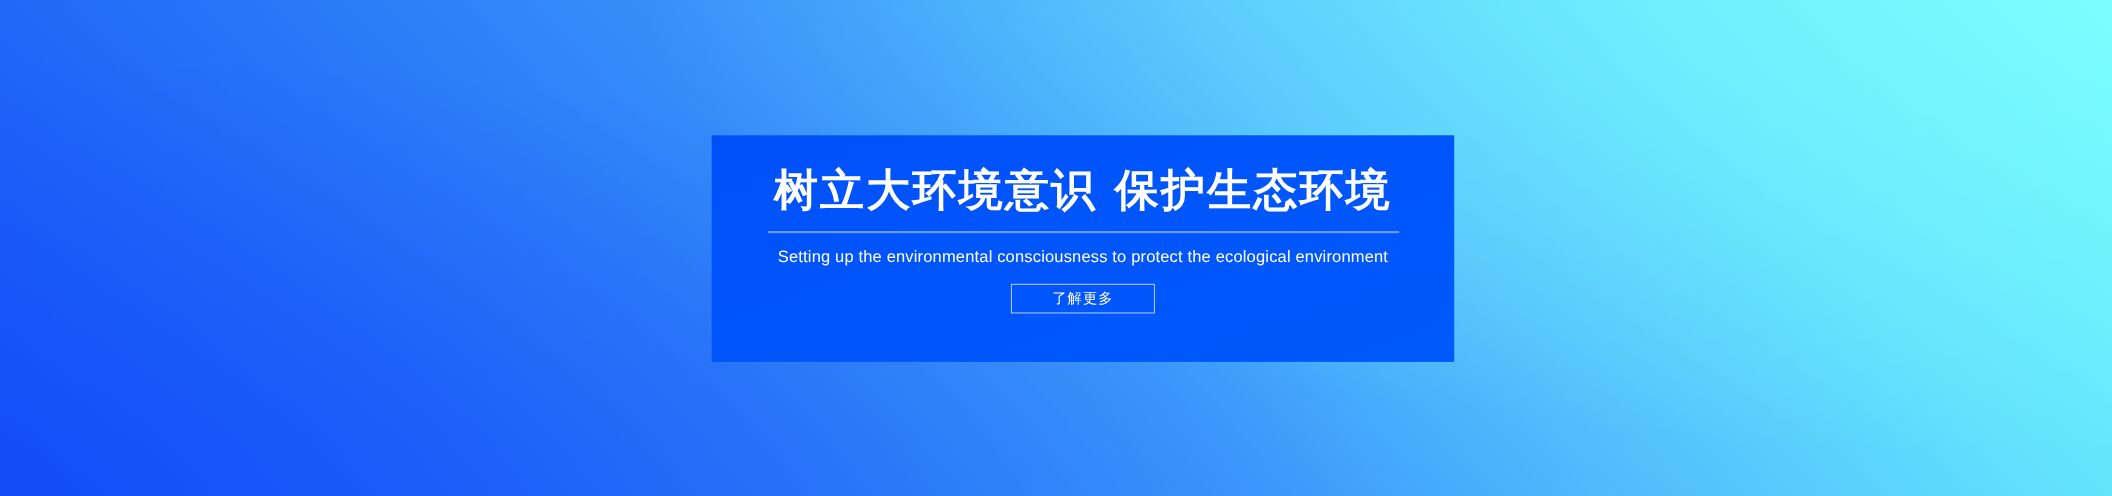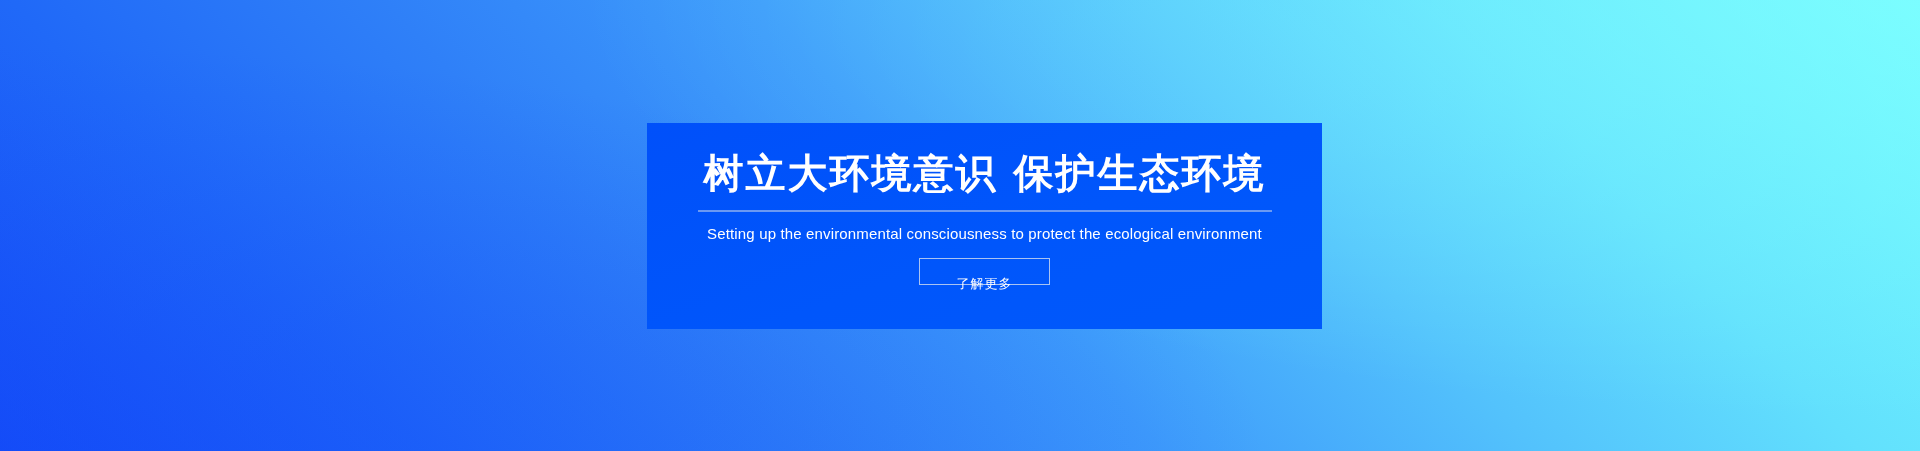--- a/index.html
+++ b/index.html
@@ -92,21 +92,21 @@
     width: 131px;
     height: 27px;
     border: 1px solid #a9c3f2;
     background: transparent;
     color: #ffffff;
     font-size: 13px;
     line-height: 25px;
     letter-spacing: 1px;
     text-align: center;
     cursor: pointer;
-    padding: 12px;
+    padding: 0;
     font-family: "DejaVu Sans", "Liberation Sans", sans-serif;
     box-sizing: border-box;
   }
 </style>
 </head>
 <body>
 
 <div class="banner">
 
   <div class="banner-sheen"></div>

